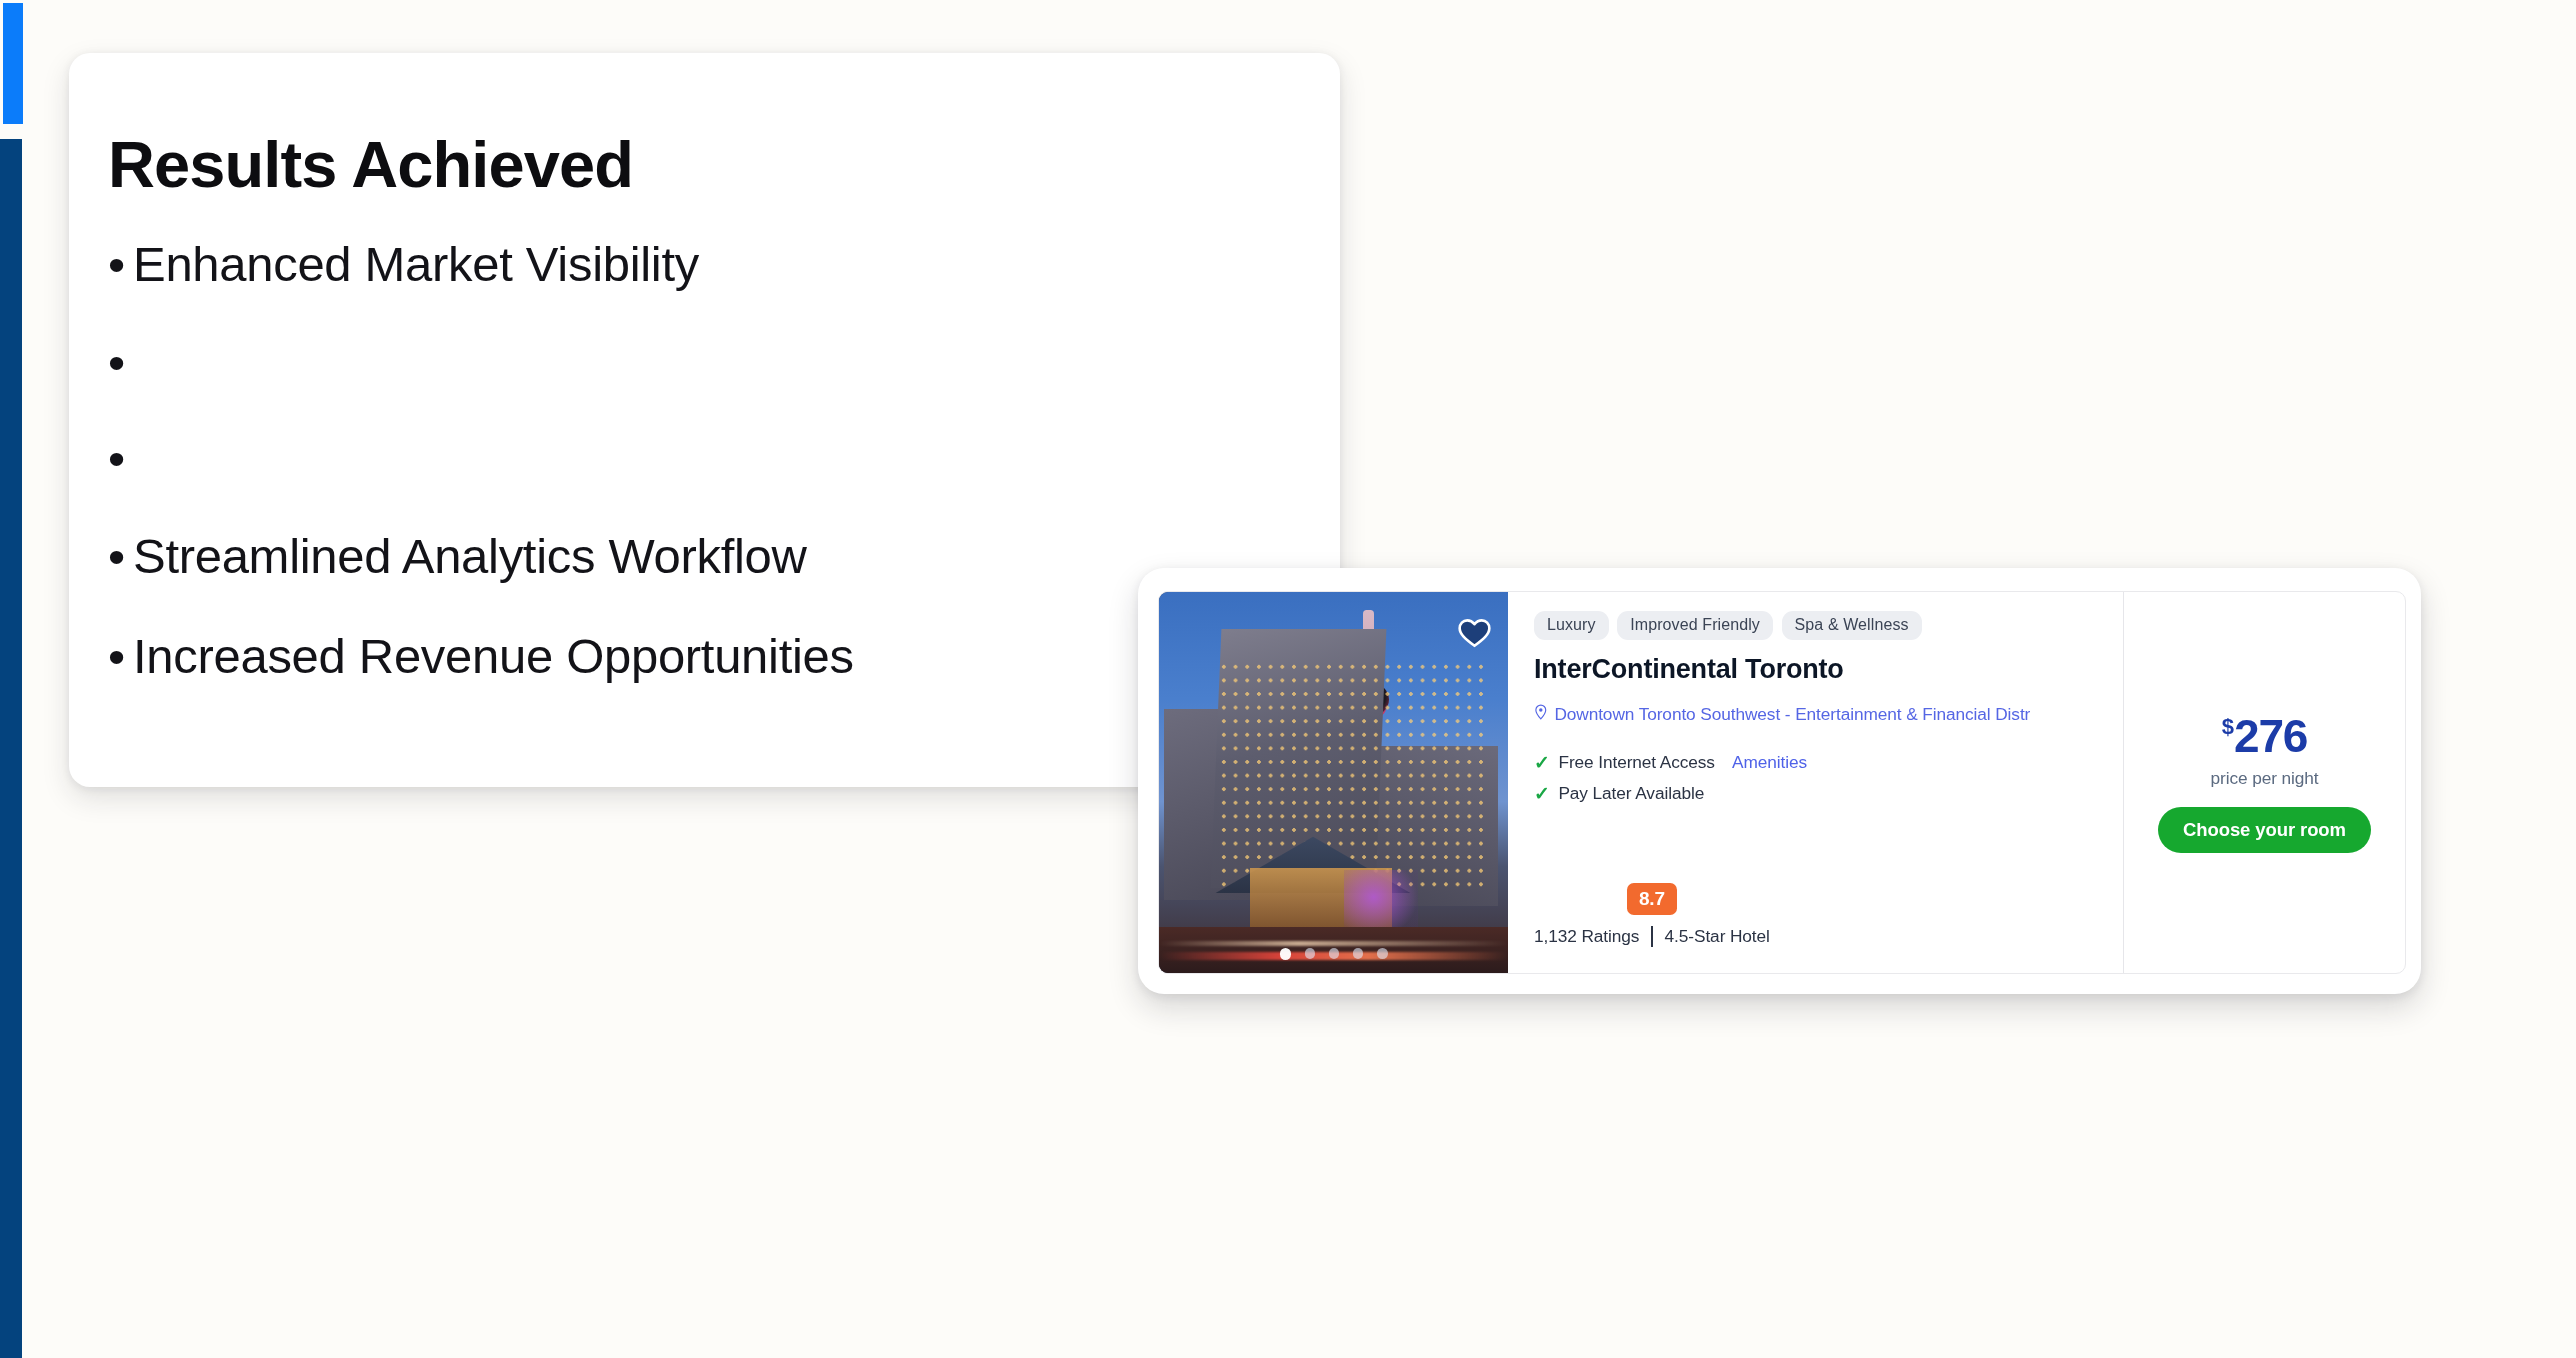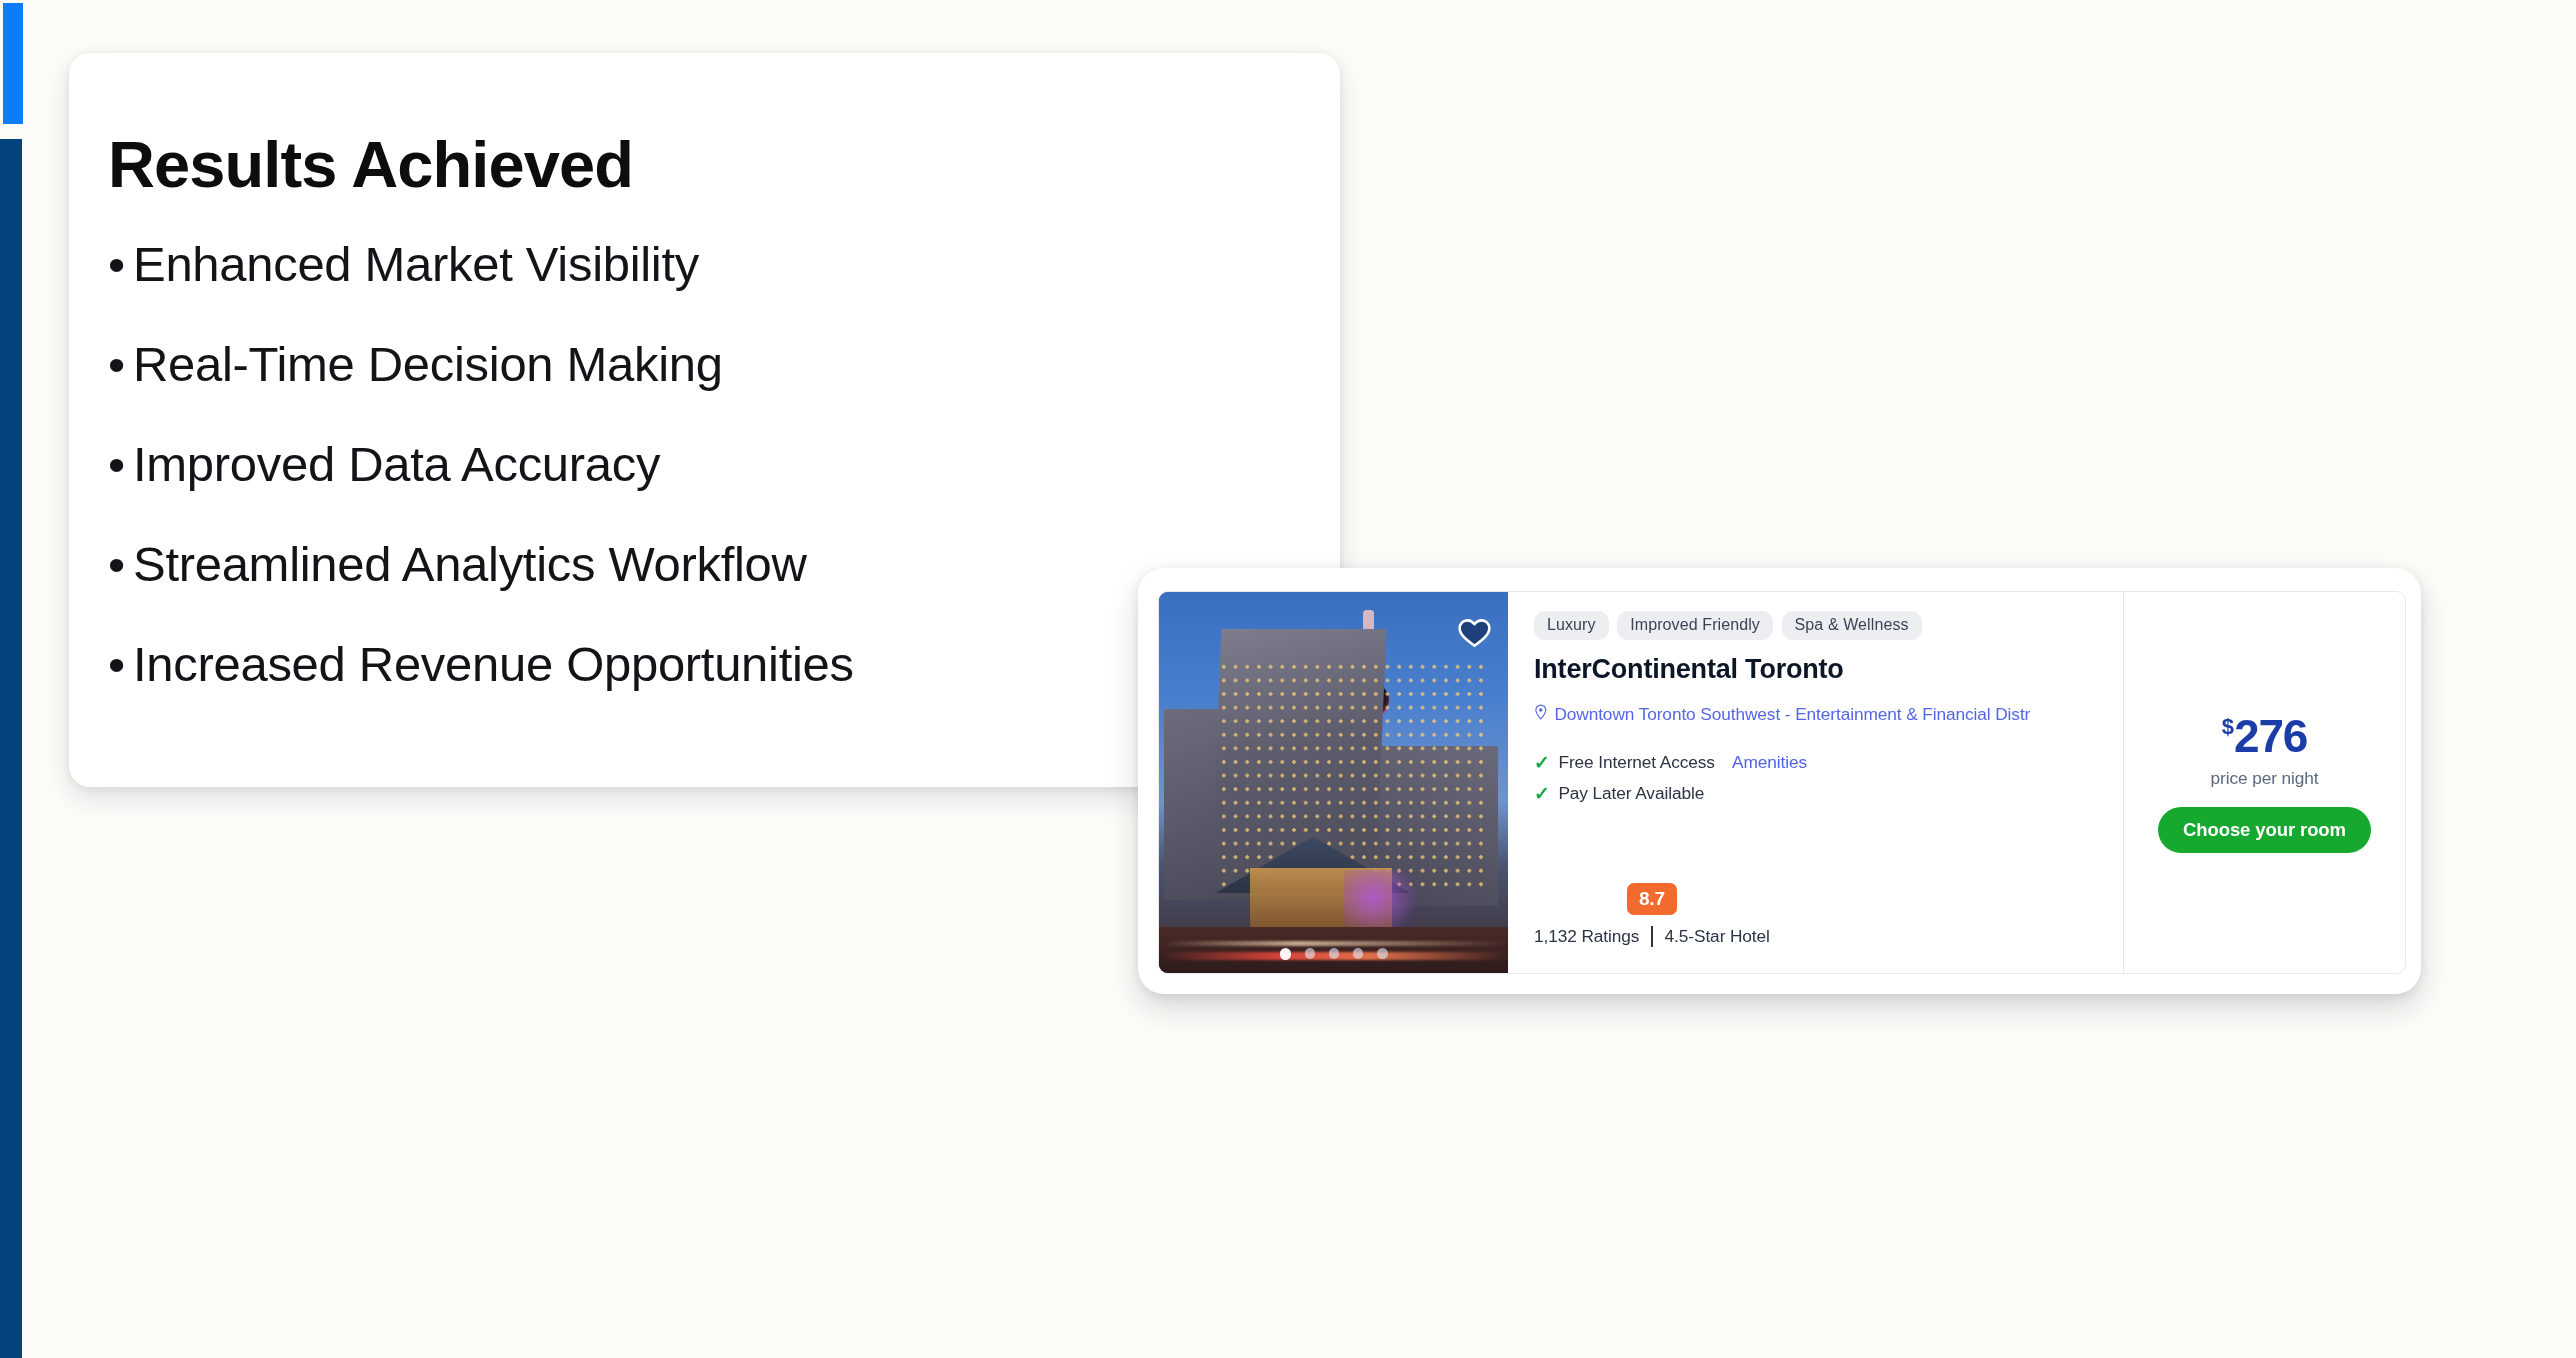--- a/index.html
+++ b/index.html
@@ -427,26 +427,24 @@
     <div class="results-title">Results Achieved</div>
     <div class="bullet-list">
 
       <div class="bullet-item">
         <span class="bullet-dot">•</span>
         <span class="bullet-text">Enhanced Market Visibility</span>
       </div>
 
       <div class="bullet-item">
         <span class="bullet-dot">•</span>
-        <span class="bullet-text">Real-Time Decision Making</span>
       </div>
 
       <div class="bullet-item">
         <span class="bullet-dot">•</span>
-        <span class="bullet-text">Improved Data Accuracy</span>
       </div>
 
       <div class="bullet-item">
         <span class="bullet-dot">•</span>
         <span class="bullet-text">Streamlined Analytics Workflow</span>
       </div>
 
       <div class="bullet-item">
         <span class="bullet-dot">•</span>
         <span class="bullet-text">Increased Revenue Opportunities</span>

